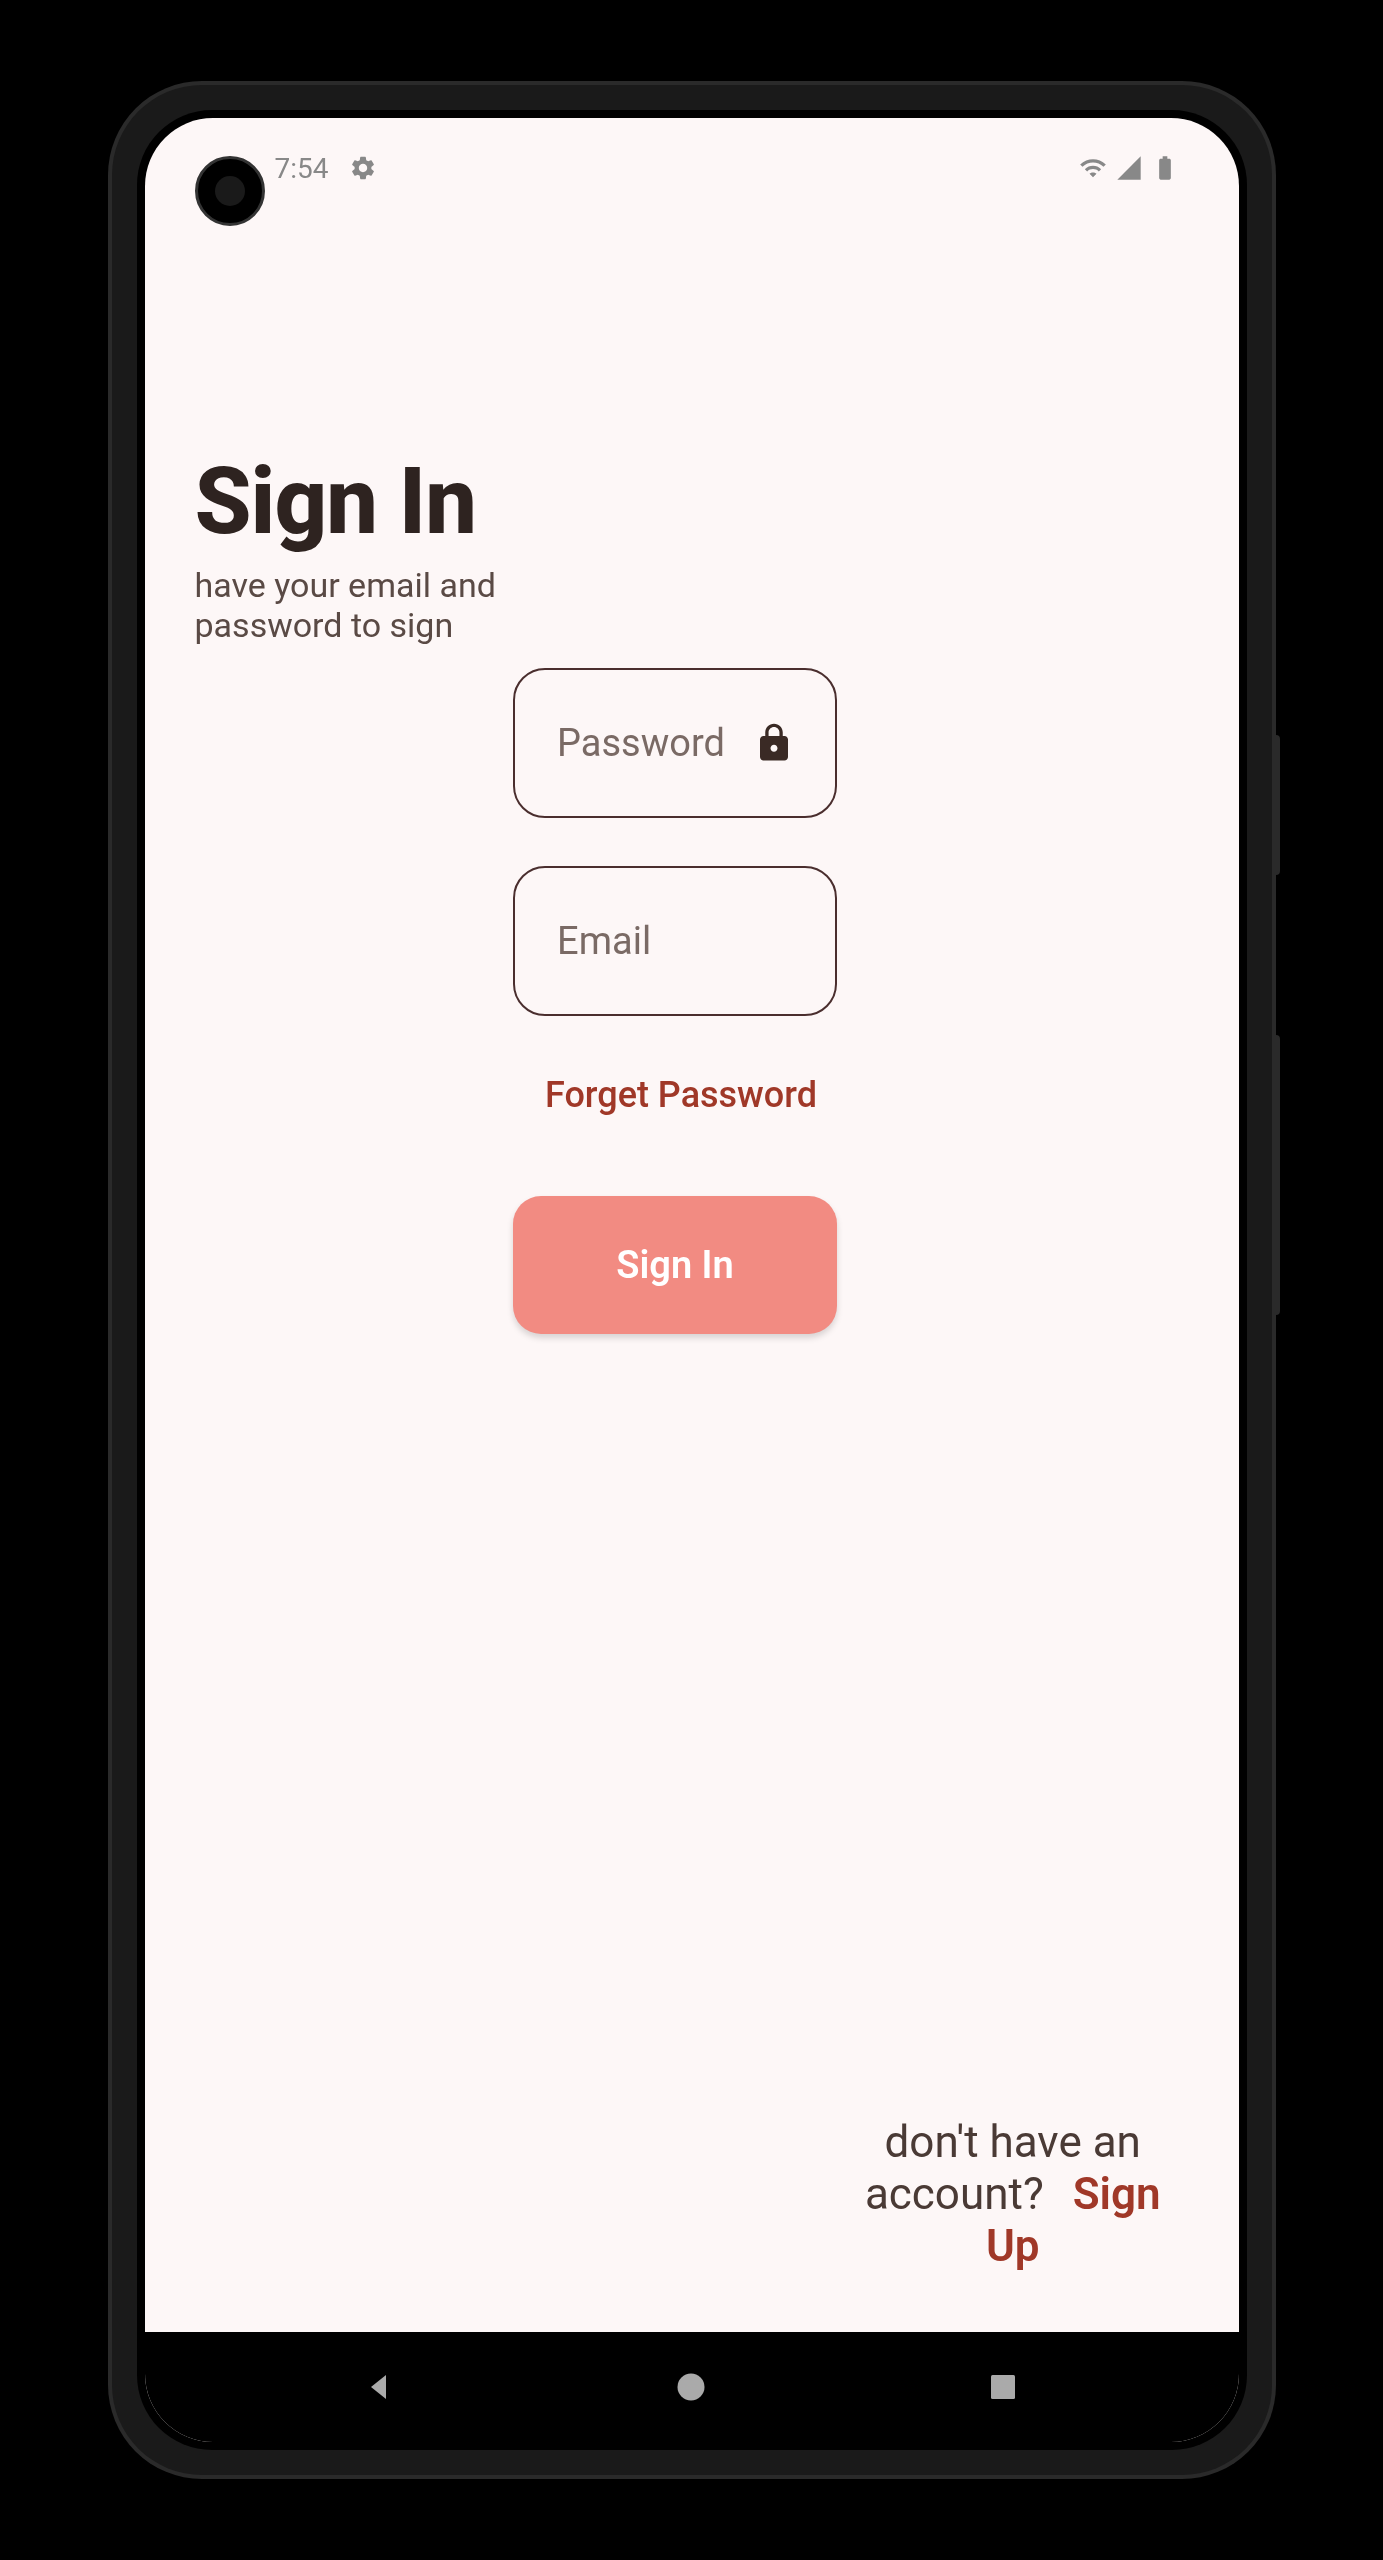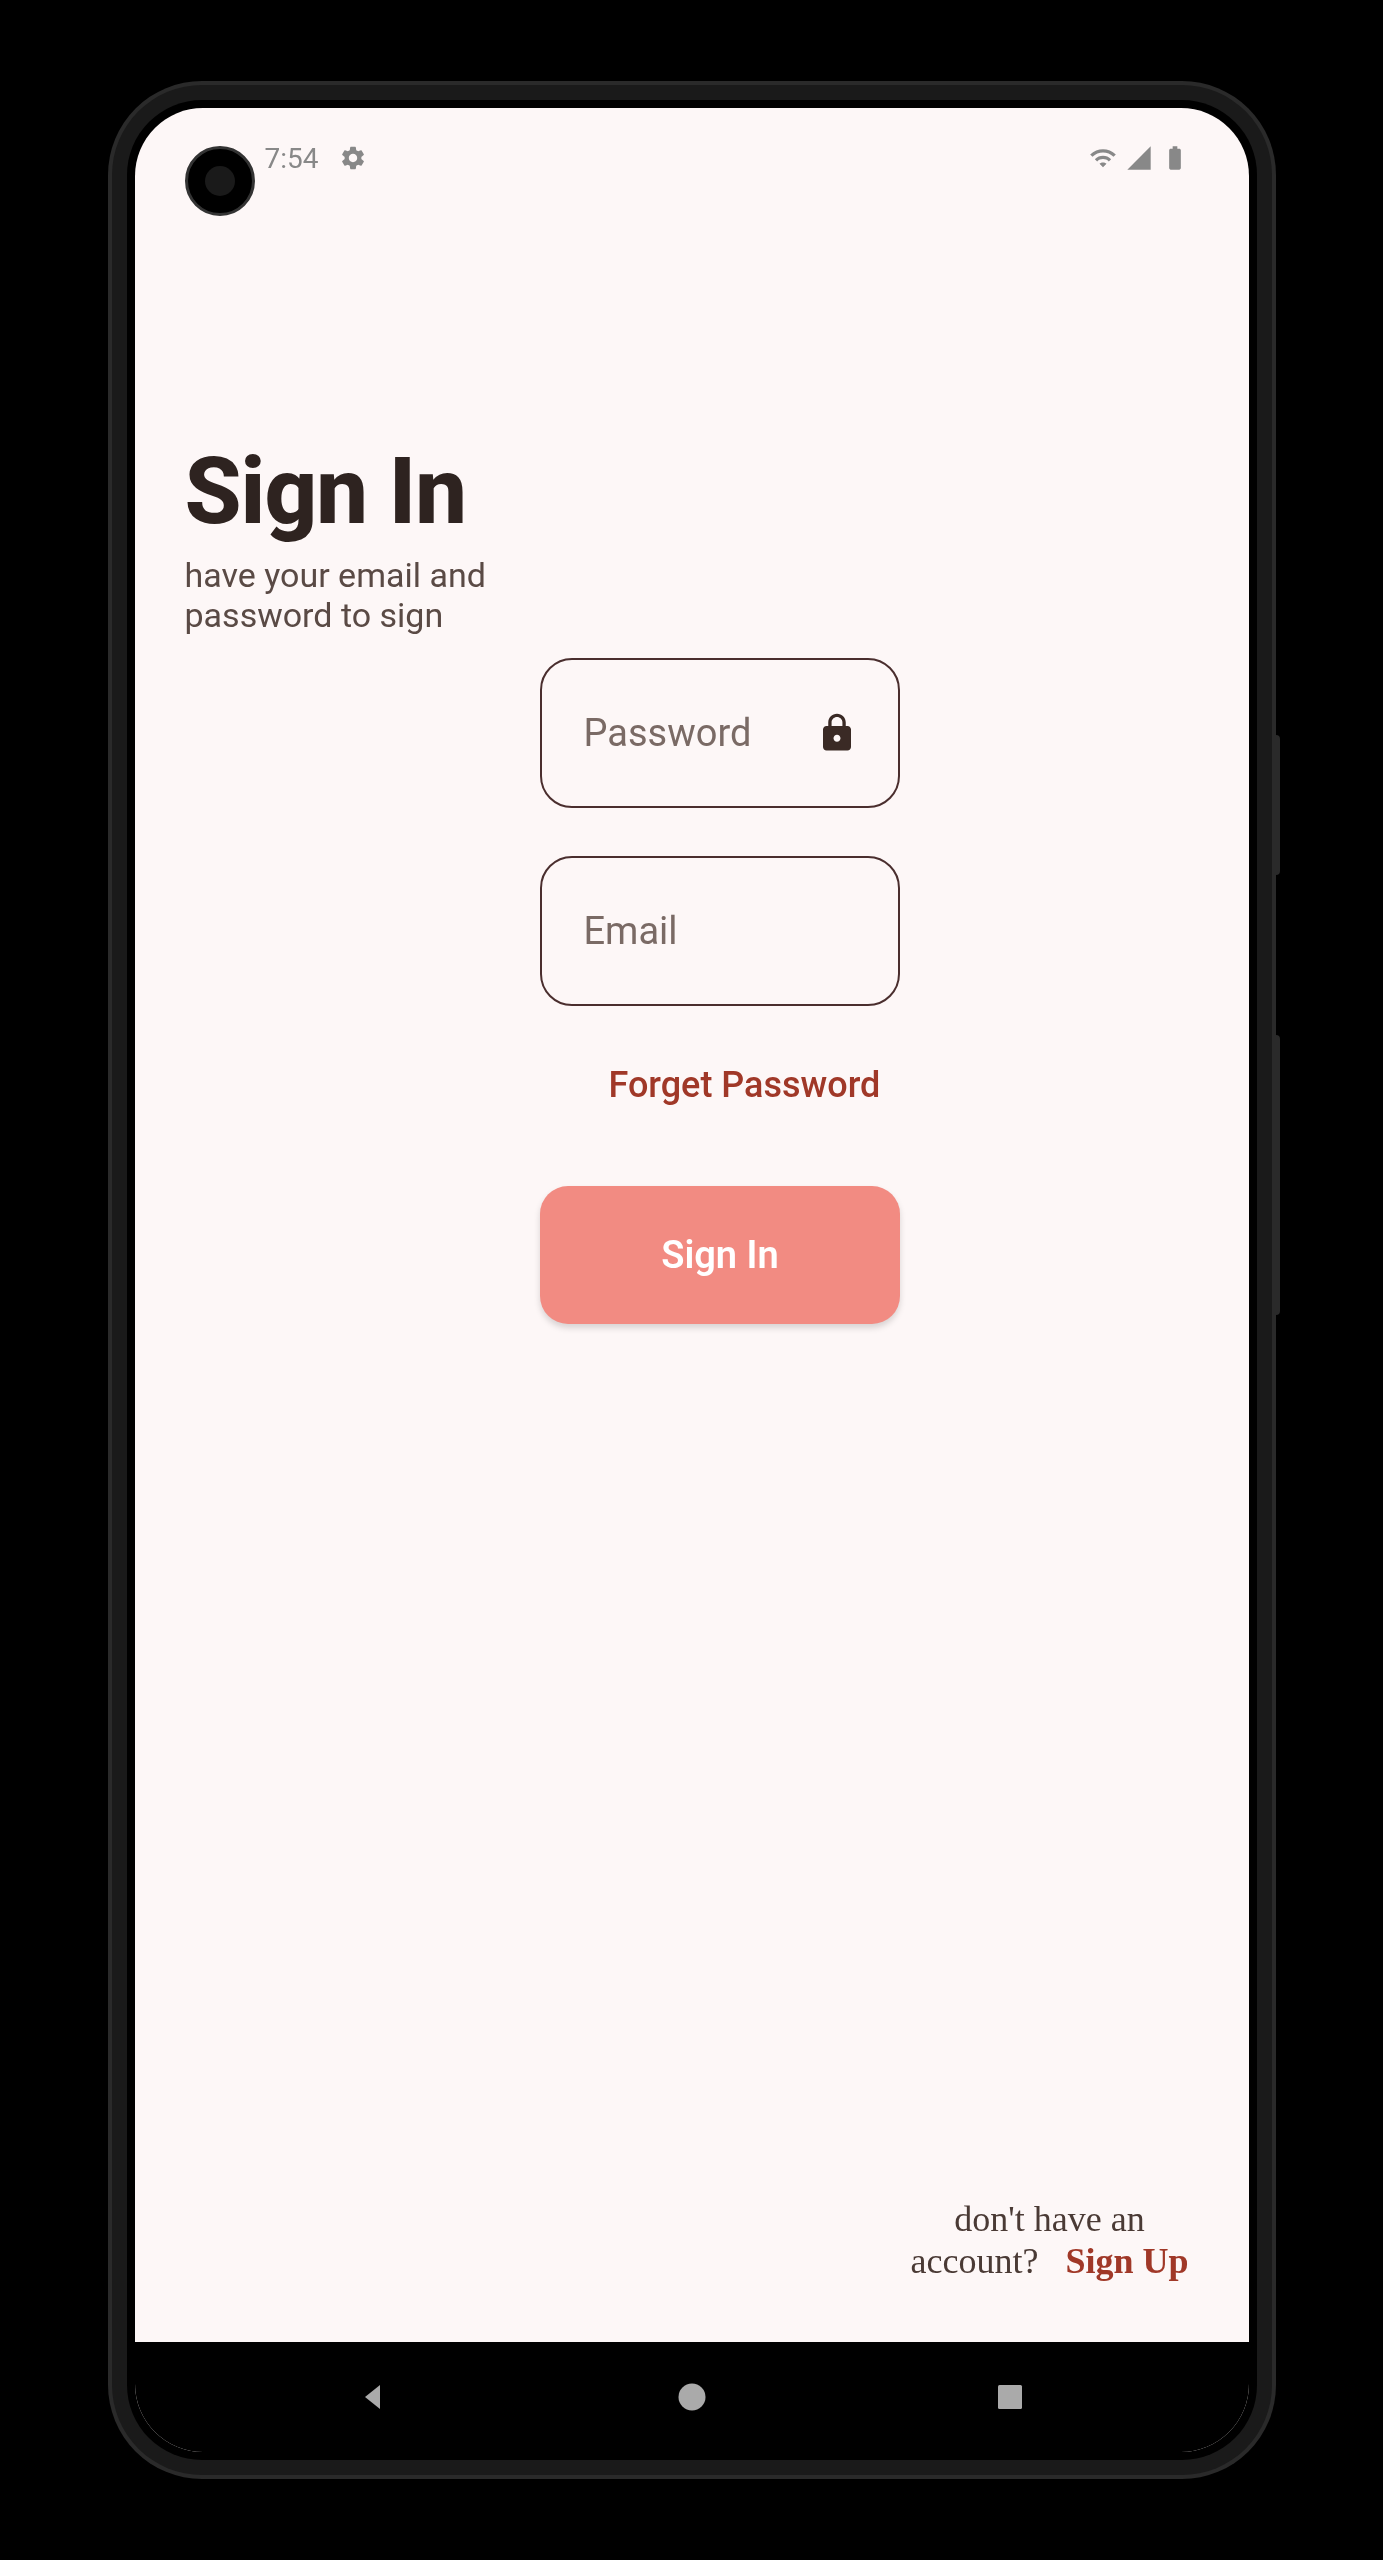--- a/index.html
+++ b/index.html
@@ -14,21 +14,21 @@
       font-family: -apple-system, BlinkMacSystemFont, 'Segoe UI', Roboto, sans-serif;
       display: flex;
       align-items: center;
       justify-content: center;
     }
     .phone-frame {
       width: 1160px;
       height: 2390px;
       background: #1a1a1a;
       border-radius: 90px;
-      padding: 15px;
+      padding: 25px;
       position: relative;
       box-shadow: 0 0 0 4px #2a2a2a;
     }
     .phone-inner {
       width: 100%;
       height: 100%;
       background: #000;
       border-radius: 75px;
       padding: 8px;
       position: relative;
@@ -192,22 +192,21 @@
       font-size: 38px;
       font-weight: 600;
       cursor: pointer;
       box-shadow: 0 4px 6px rgba(0,0,0,0.15);
       font-family: inherit;
     }
     .footer {
       margin-top: auto;
       margin-bottom: 60px;
       text-align: center;
-      font-size: 36px;
-      font-family: Liberation Serif, serif;
+      font-size: 44px;
     }
     .footer-text {
       color: #4a3a35;
     }
     .signup-link {
       color: #a03828;
       font-weight: 600;
       margin-left: 18px;
       cursor: pointer;
     }

